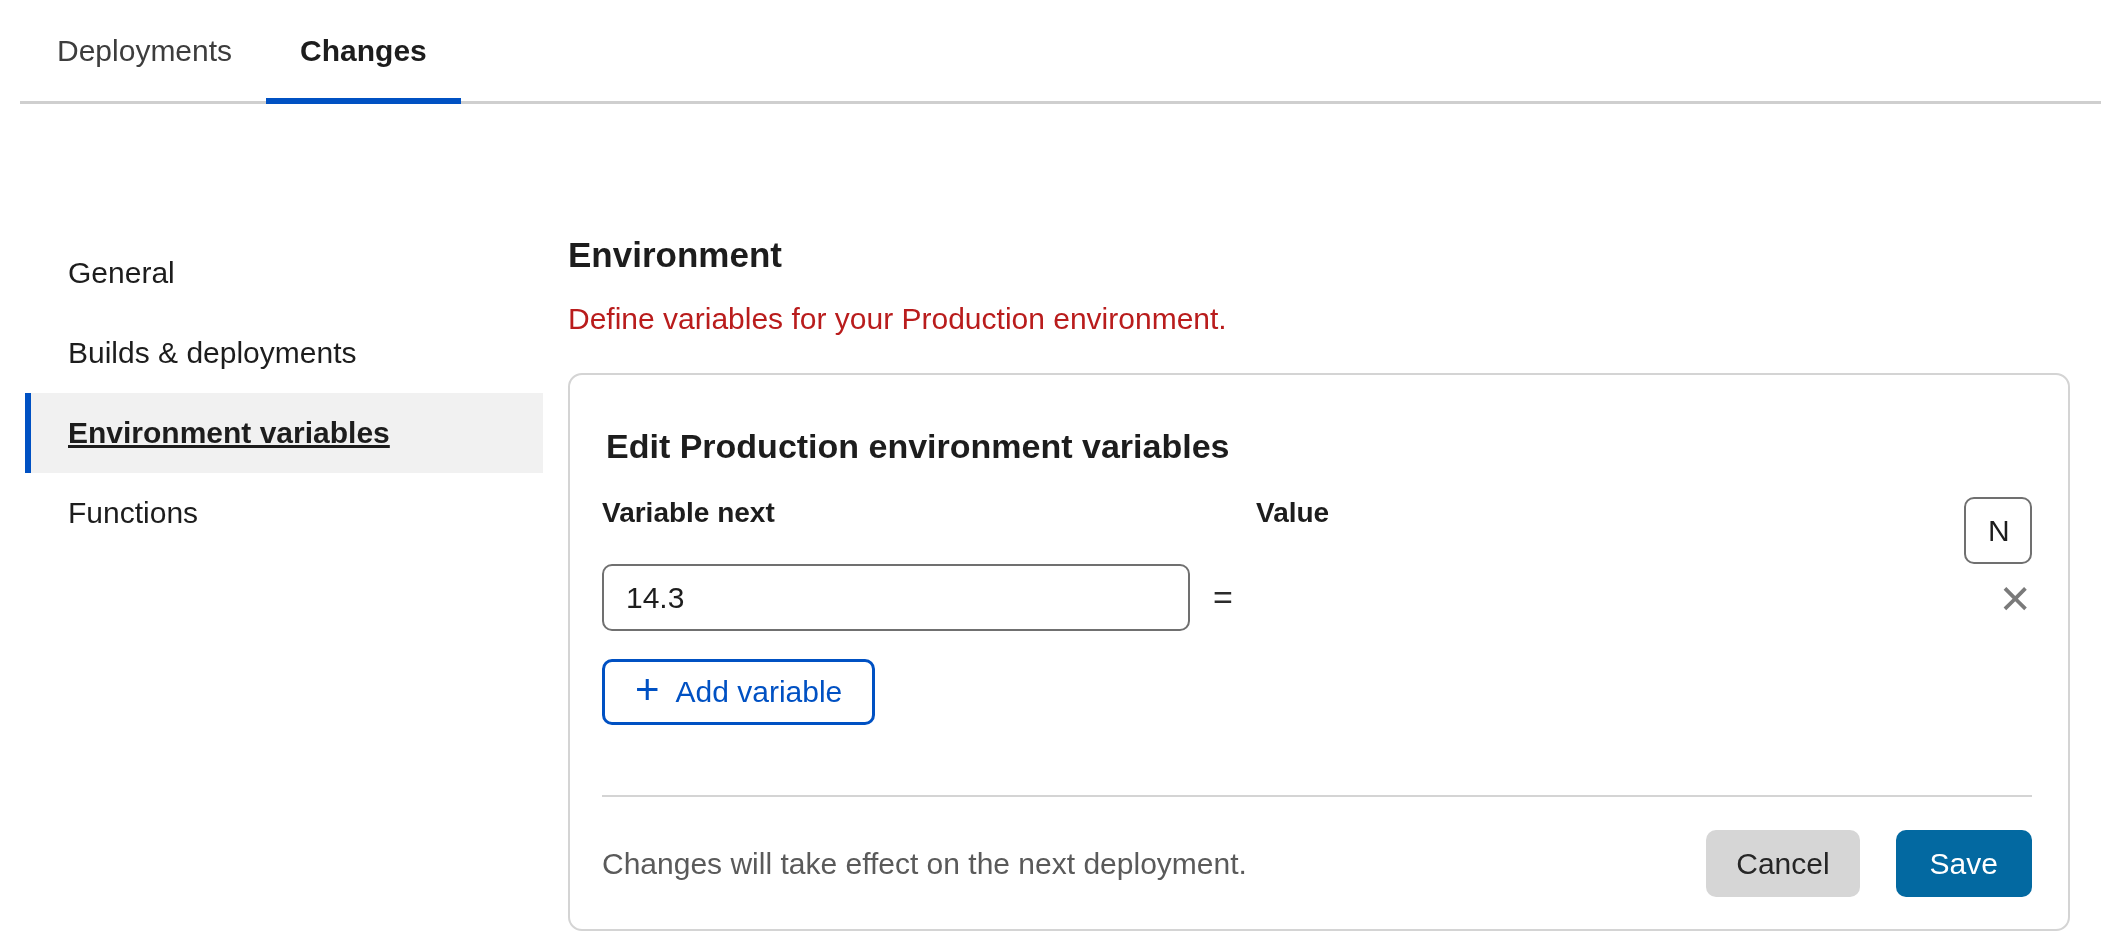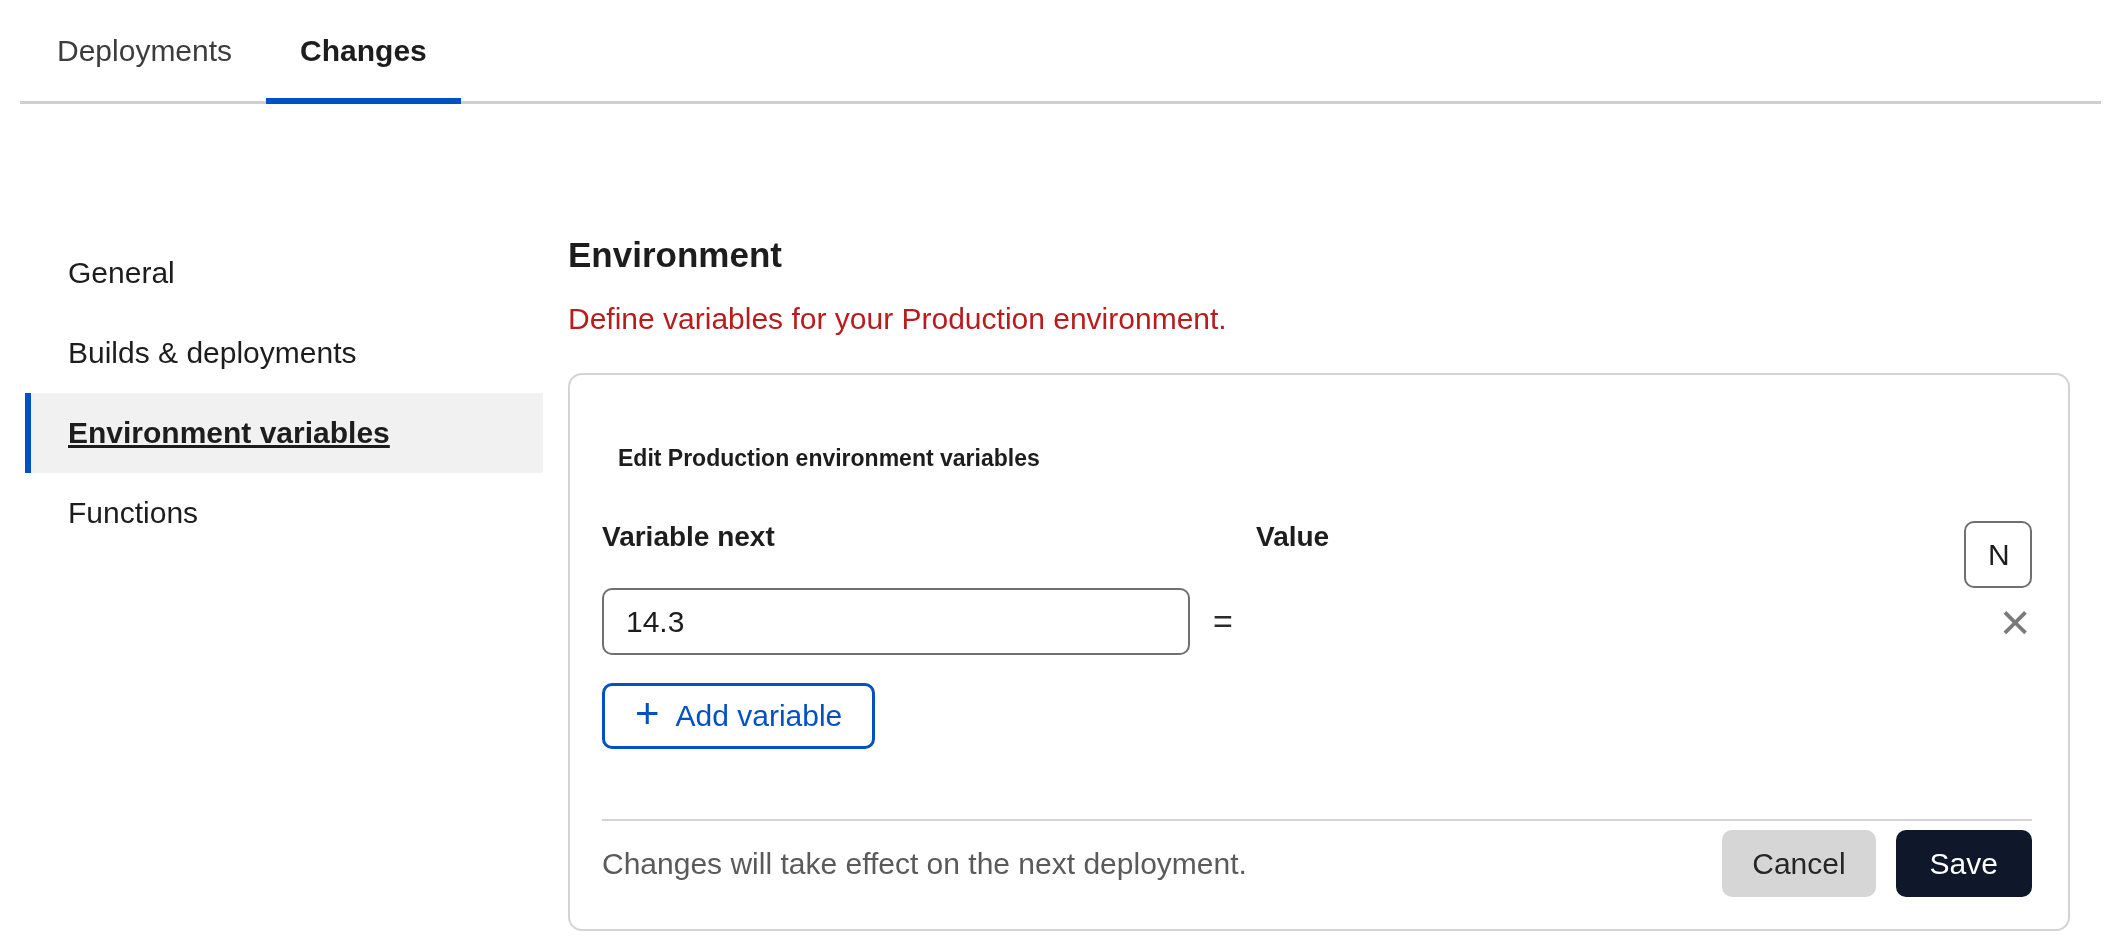--- a/index.html
+++ b/index.html
@@ -69,21 +69,21 @@
   .card {
     margin-top: 34px;
     height: 558px;
     border: 2px solid #d4d4d4;
     border-radius: 14px;
     padding: 46px 36px 32px 32px;
     display: flex;
     flex-direction: column;
     background: #ffffff;
   }
-  .card-title { font-size: 23px; font-weight: 700; line-height: 42px; margin: 16px; }
+  .card-title { font-size: 34px; font-weight: 700; line-height: 42px; margin: 4px; }
 
   .var-grid {
     display: grid;
     grid-template-columns: 588px 66px 708px 1fr;
     margin-top: 26px;
   }
   .field-label {
     font-size: 28px;
     font-weight: 700;
     padding-bottom: 16px;
@@ -146,31 +146,31 @@
     margin: 70px 0 0;
     width: 100%;
   }
 
   .card-footer {
     margin-top: auto;
     display: flex;
     align-items: center;
   }
   .footer-note { font-size: 30px; color: #5a5a5a; }
-  .footer-actions { margin-left: auto; display: flex; align-items: center; }
+  .footer-actions { margin-left: auto; display: flex; align-items: center; gap: 16px; }
   .btn {
     height: 67px;
     border: none;
     border-radius: 10px;
     font-size: 30px;
     font-family: inherit;
     cursor: pointer;
   }
   .btn--cancel { background: #d6d6d6; color: #262626; padding: 0 30px; margin-right: 20px; }
-  .btn--save   { background: #0f172a; color: #ffffff; padding: 0 34px; }
+  .btn--save   { background: #0369a1; color: #ffffff; padding: 0 34px; }
 </style>
 </head>
 <body>
 
 <nav class="tabbar">
   <div class="tab">Deployments</div>
   <div class="tab tab--active">Changes</div>
 </nav>
 
 <div class="content">

